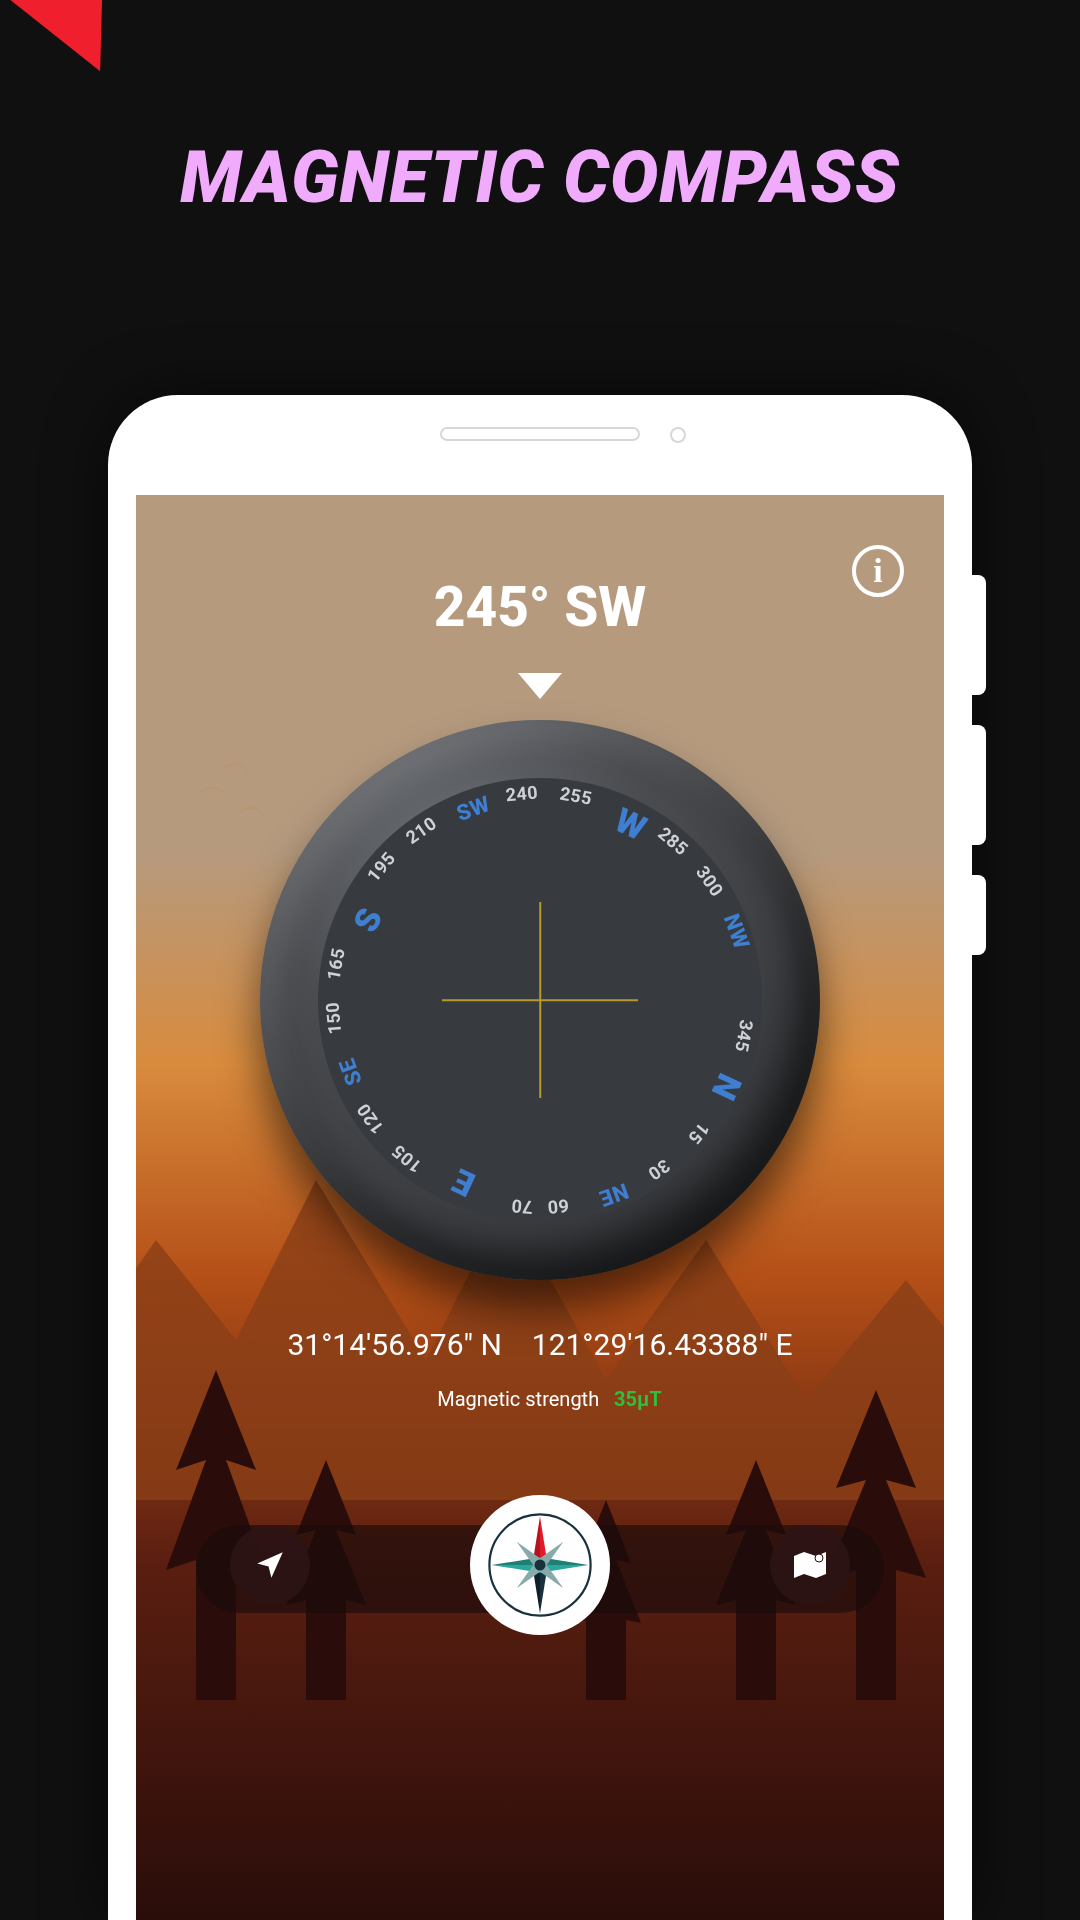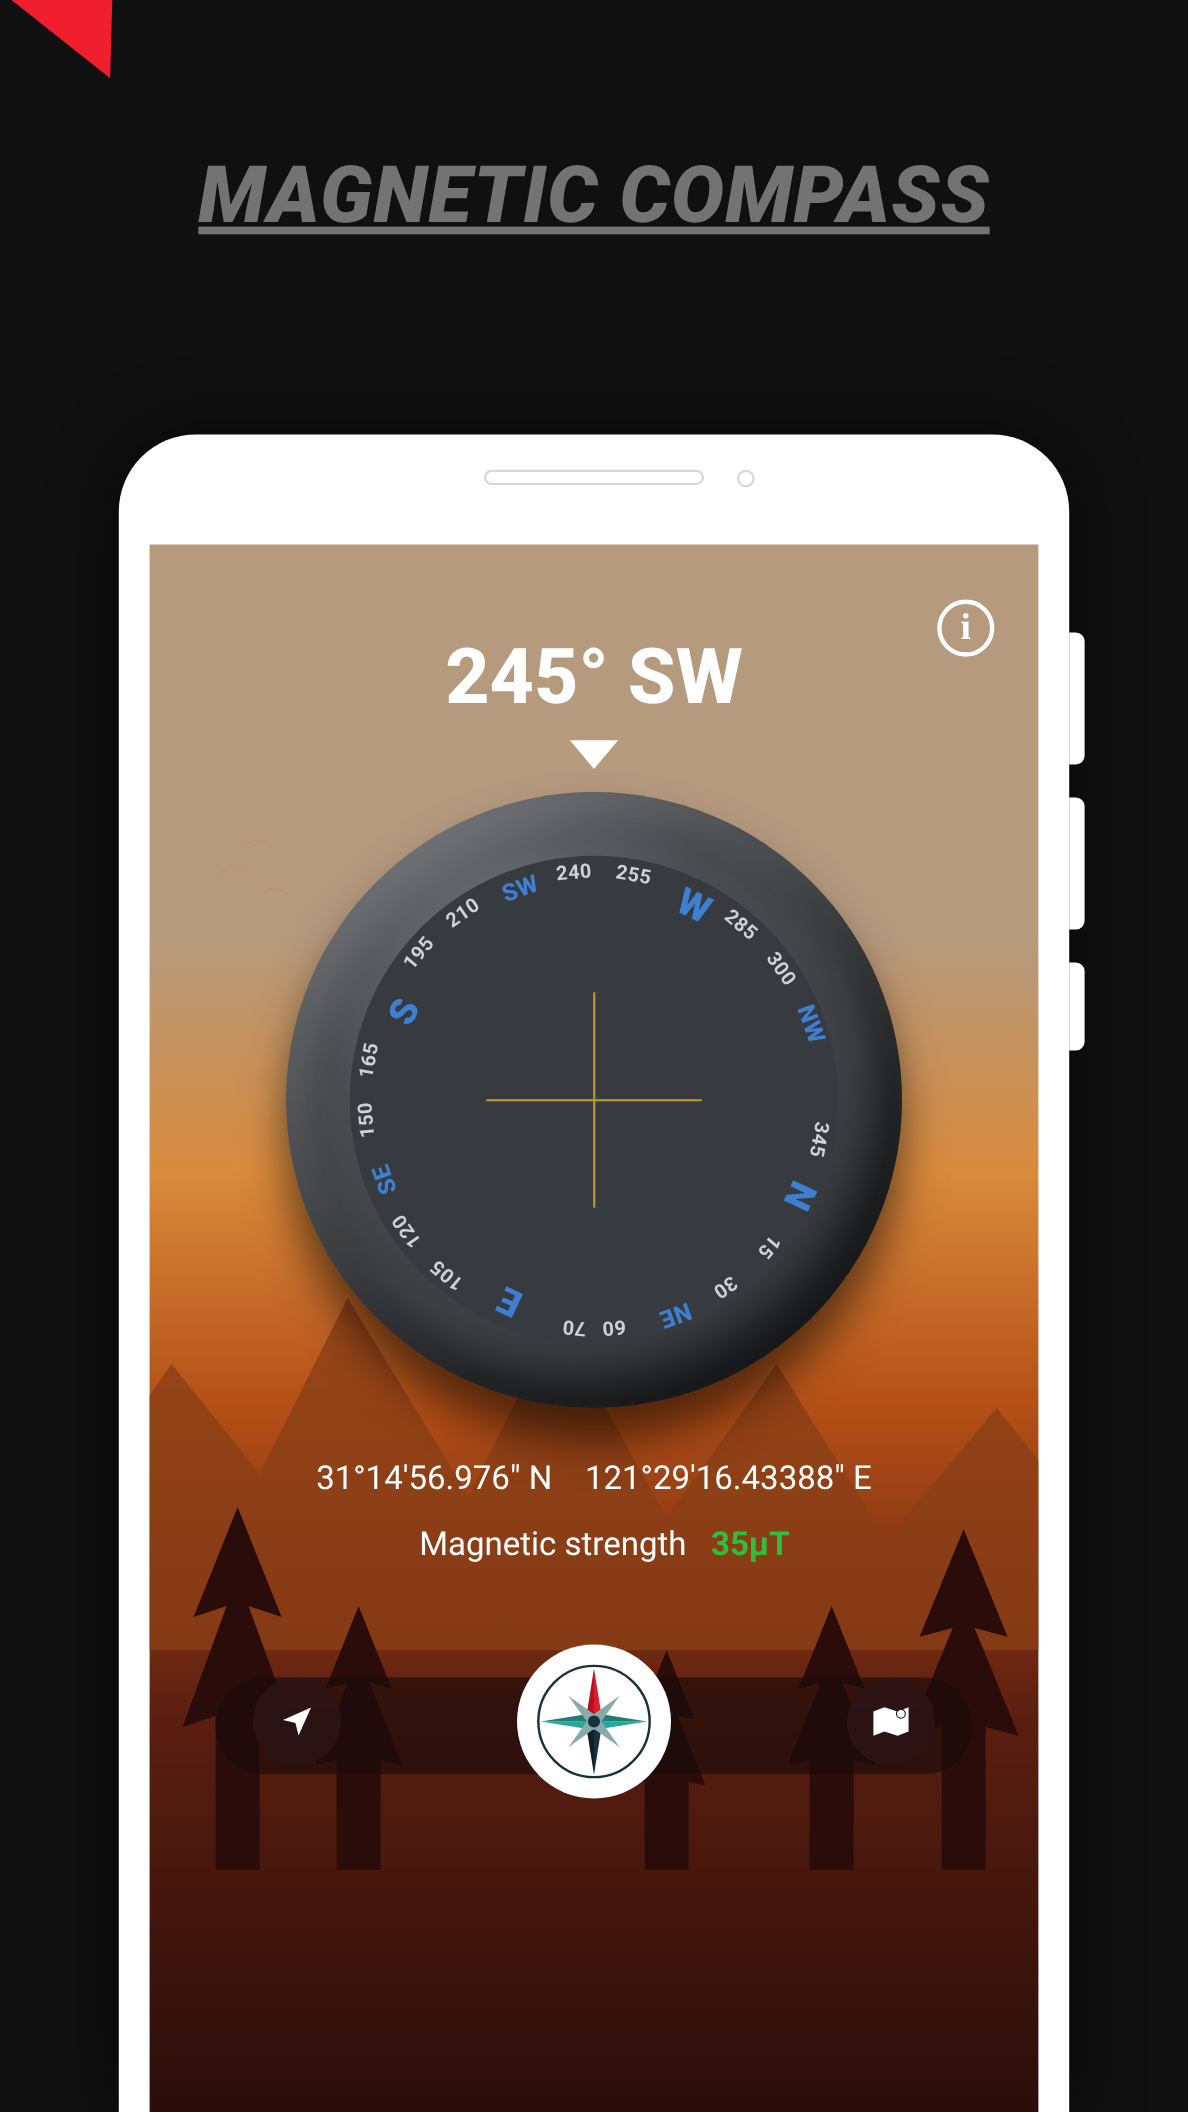--- a/index.html
+++ b/index.html
@@ -24,27 +24,26 @@
     transform: rotate(-25deg);
     transform-origin: 0 0;
   }
 
   
   .headline {
     position: absolute;
     top: 140px;
     left: 0; right: 0;
     text-align: center;
-    color: #737373;
+    color: #f0abfc;
     font-weight: 900;
     font-size: 72px;
     line-height: 1.05;
     letter-spacing: 1px;
     font-style: italic;
-    text-decoration: underline;
   }
 
   
   .phone {
     position: absolute;
     top: 395px;
     left: 108px;
     width: 864px;
     height: 1525px; 
     background: #fff;
@@ -126,21 +125,21 @@
     font-family: Georgia, serif;
   }
 
   .heading-readout {
     position: absolute;
     top: 80px;
     left: 0; right: 0;
     text-align: center;
     color: #fff;
     font-weight: 800;
-    font-size: 70px;
+    font-size: 55px;
   }
   .heading-caret {
     position: absolute;
     top: 178px;
     left: 50%;
     transform: translateX(-50%);
     width: 0; height: 0;
     border-left: 22px solid transparent;
     border-right: 22px solid transparent;
     border-top: 26px solid #fff;
@@ -211,21 +210,21 @@
     text-align: center;
     color: #fff;
     font-size: 30px;
   }
   .mag-line {
     position: absolute;
     top: 892px;
     left: 0; right: 0;
     text-align: center;
     color: #fff;
-    font-size: 30px;
+    font-size: 20px;
     padding-left: 19px;
   }
   .mag-val { color: #2fbf3a; font-weight: 700; }
 
   
   .bottom-bar {
     position: absolute;
     left: 60px; right: 60px;
     bottom: 510px; 
   }

